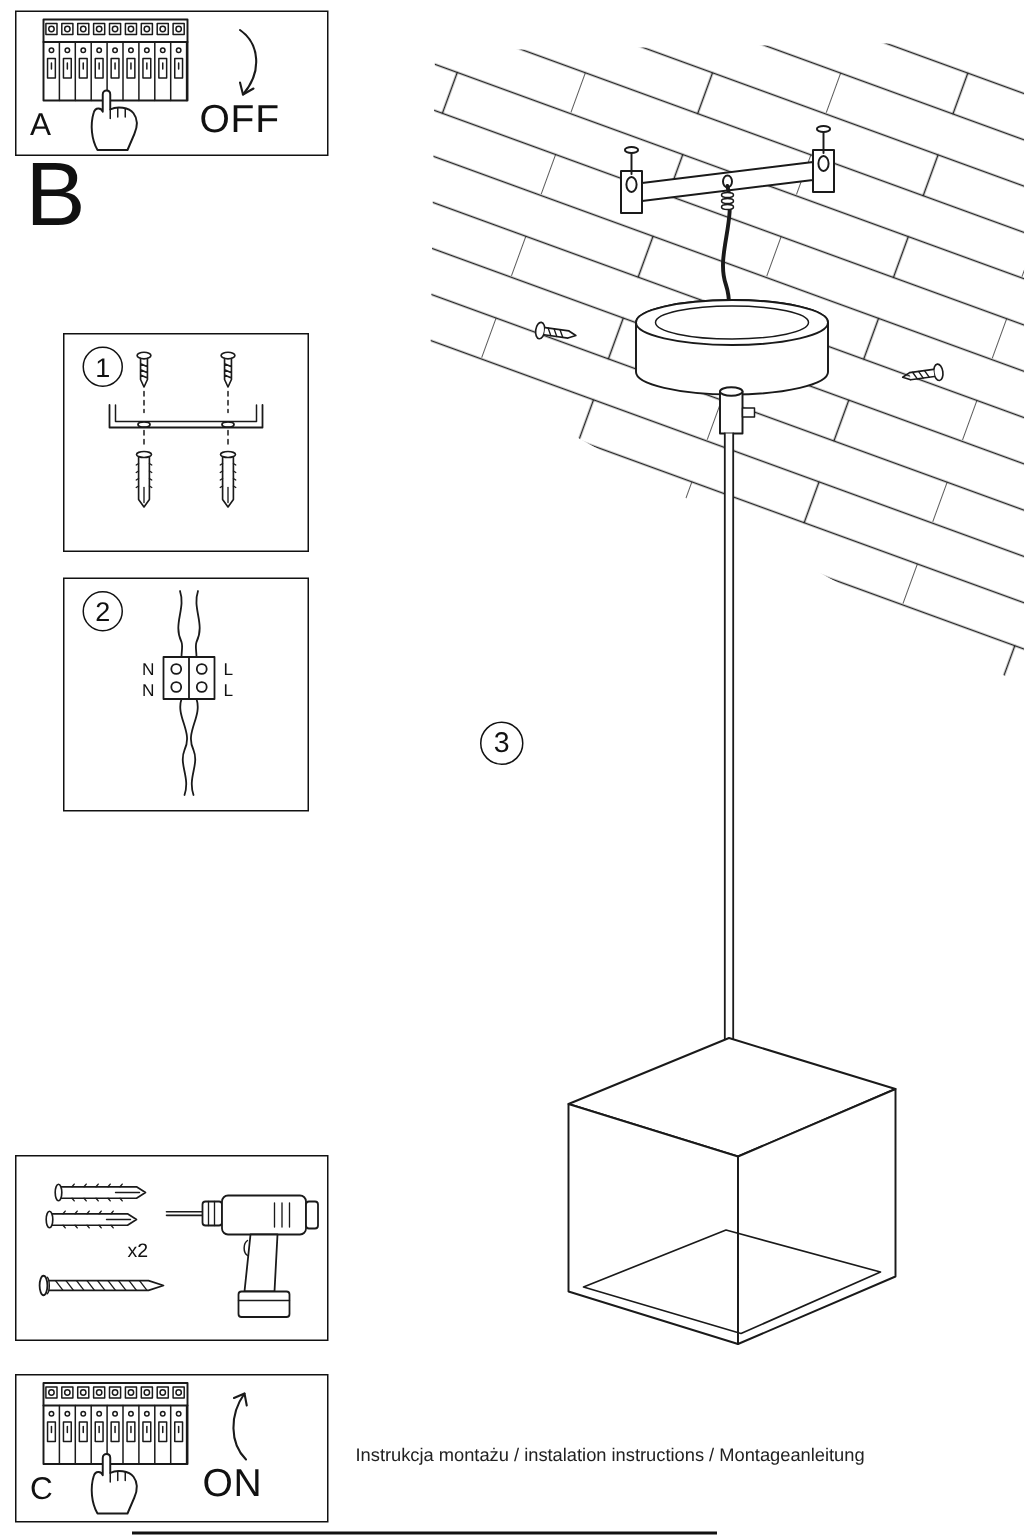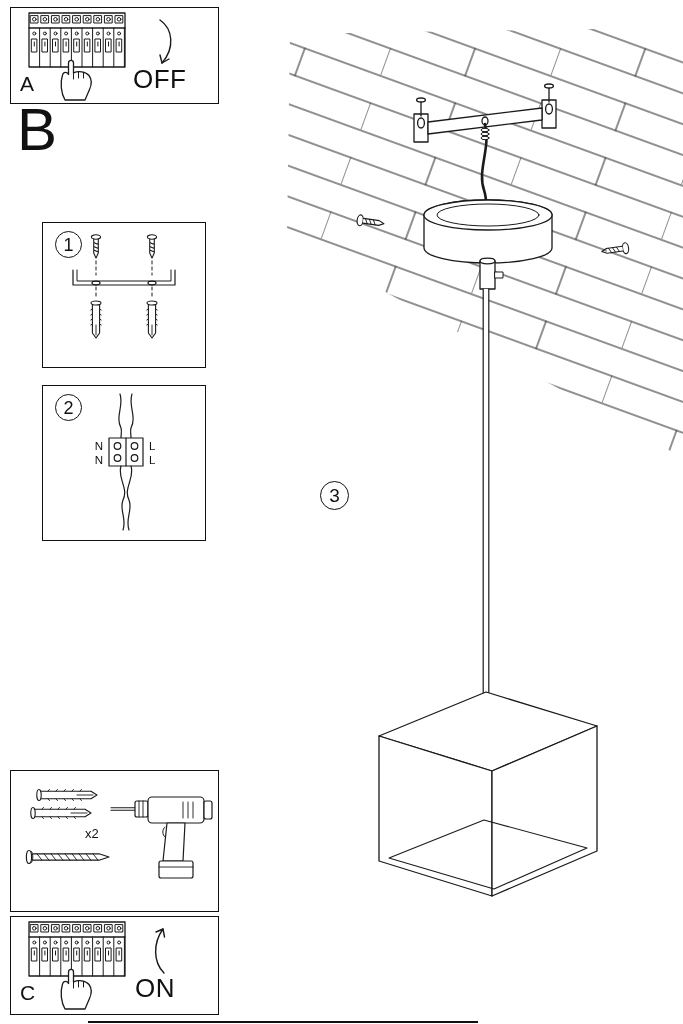--- a/index.html
+++ b/index.html
@@ -124,21 +124,21 @@
       <text x="60" y="78" text-anchor="end" font-size="11.5" fill="#111" stroke="none">N</text>
       <text x="106" y="78" text-anchor="start" font-size="11.5" fill="#111" stroke="none">L</text>
       <g>
         <path d="M78,80 C74,92 86,102 80,114 C76,124 84,132 80,144"></path>
         <path d="M88,80 C92,92 80,102 86,114 C90,124 82,132 86,144"></path>
       </g>
     </svg>
     <span class="circle-num" style="left:12px;top:8px">2</span>
   </div>
 
-  <div class="box" style="left:10px;top:770px;width:209px;height:142px">
+  <div class="box" style="left:10px;top:770px;width:209px;height:124px">
     <svg width="206" height="143" viewBox="0 0 206 143" fill="none" stroke="#1a1a1a" stroke-width="1.2" stroke-linecap="round" stroke-linejoin="round">
       <use href="#wall-plug-h" x="28" y="24"></use>
       <use href="#wall-plug-h" x="22" y="42"></use>
       <text x="74" y="67" font-size="13" fill="#111" stroke="none">x2</text>
       <g>
         <ellipse cx="18" cy="86" rx="2.6" ry="6.5" fill="#fff"></ellipse>
         <path d="M20.5,80.5 C22.3,82 22.3,90 20.5,91.5" stroke-width="1"></path>
         <path d="M22,82.8 H88 M22,89.2 H88 M88,82.8 L98,86 L88,89.2"></path>
         <path d="M26,82.8 31,89.2 M33,82.8 38,89.2 M40,82.8 45,89.2 M47,82.8 52,89.2 M54,82.8 59,89.2 M61,82.8 66,89.2 M68,82.8 73,89.2 M75,82.8 80,89.2 M82,82.8 87,89.2" stroke-width="0.9"></path>
       </g>
@@ -235,16 +235,17 @@
         <polygon points="149,716 256,672 367,706 262,751" fill="#fff"></polygon>
         <polygon points="149,716 262,751 262,876 149,841" fill="#fff"></polygon>
         <polygon points="262,751 367,706 367,831 262,876" fill="#fff"></polygon>
         <polygon points="159,838 254,800 357,828 264,869" stroke-width="1.1"></polygon>
       </g>
     </svg>
   </div>
 
   <span class="circle-num" style="left:320px;top:481px;width:29px;height:29px;font-size:19px">3</span>
 
+  <div class="footer-line" style="left:237px;top:963px">Instrukcja montażu / instalation instructions / Montageanleitung</div>
 
   <div style="position:absolute;left:88px;top:1021px;width:390px;height:2px;background:#111"></div>
 
 </div>
 
 </body></html>

